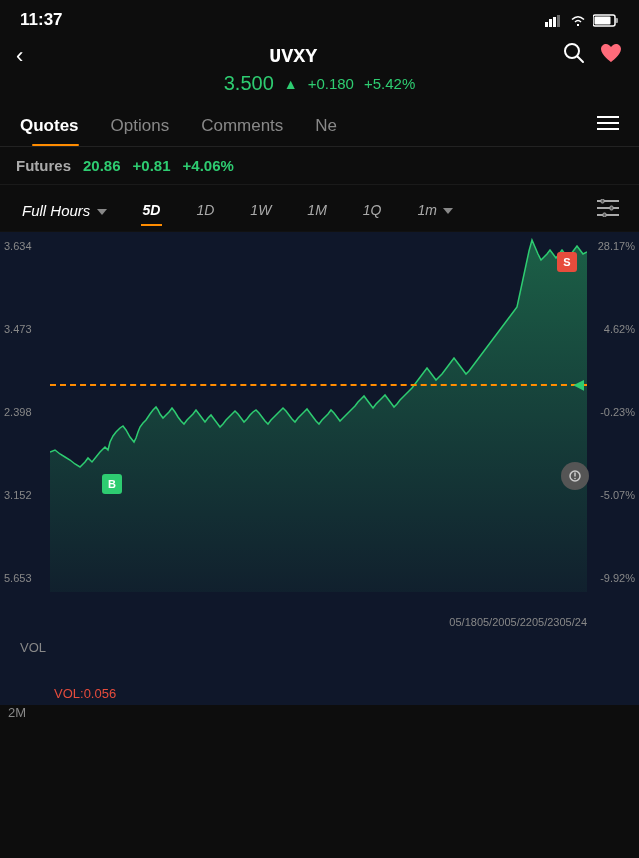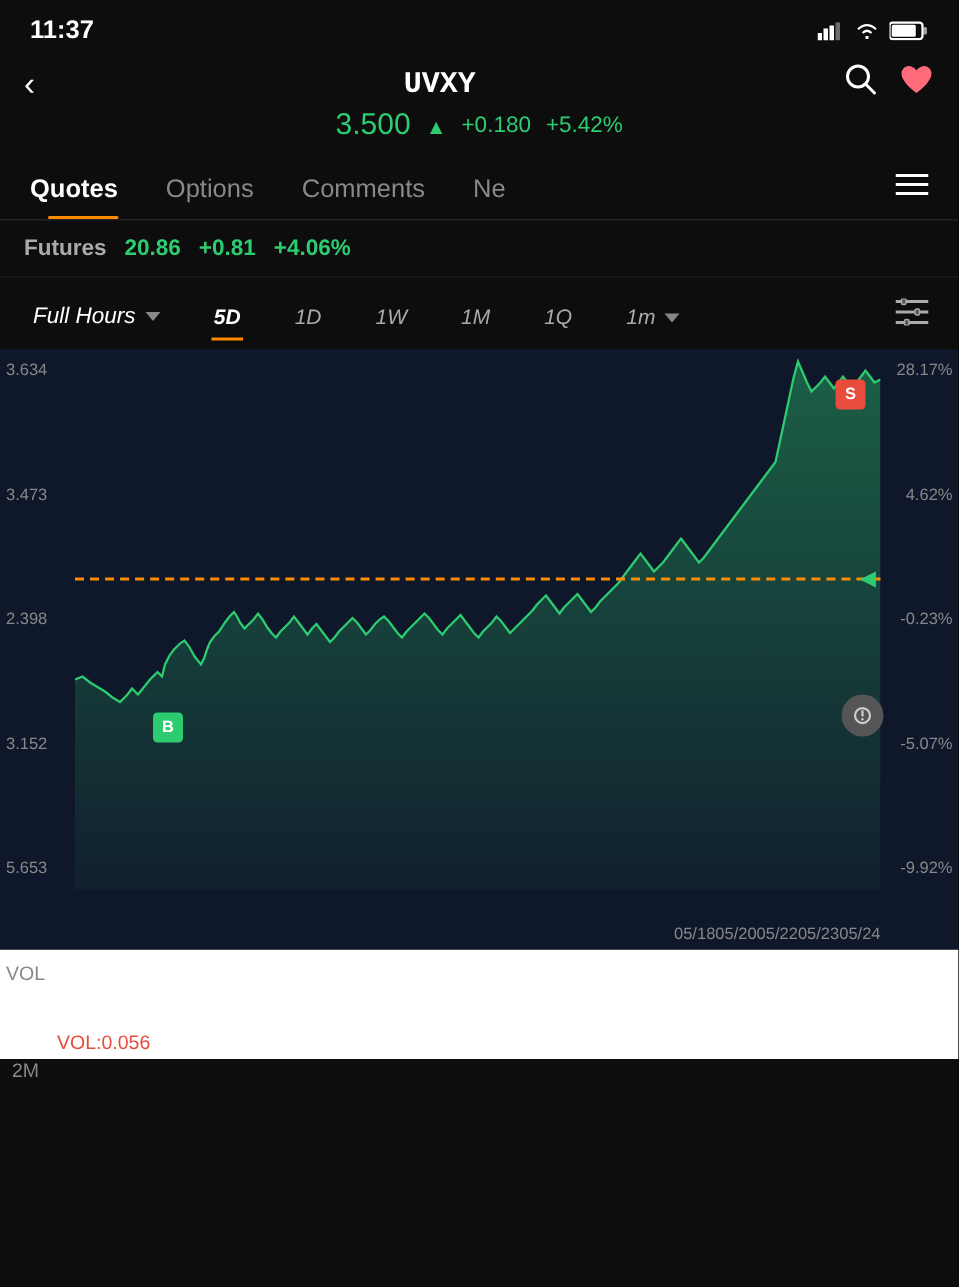--- a/index.html
+++ b/index.html
@@ -341,22 +341,22 @@
       align-items: center;
       justify-content: center;
       font-size: 10px;
       color: #fff;
     }
 
     
     .vol-row {
       display: flex;
       gap: 8px;
-      padding: 8px 4px 4px;
-      background: #ffffff;
+      padding: 8px 20px 4px;
+      background: #0f172a;
     }
     .vol-label {
       color: #888;
       font-size: 13px;
     }
     .vol-value {
       color: #e74c3c;
       font-size: 13px;
       margin-top: 46px;
     }

